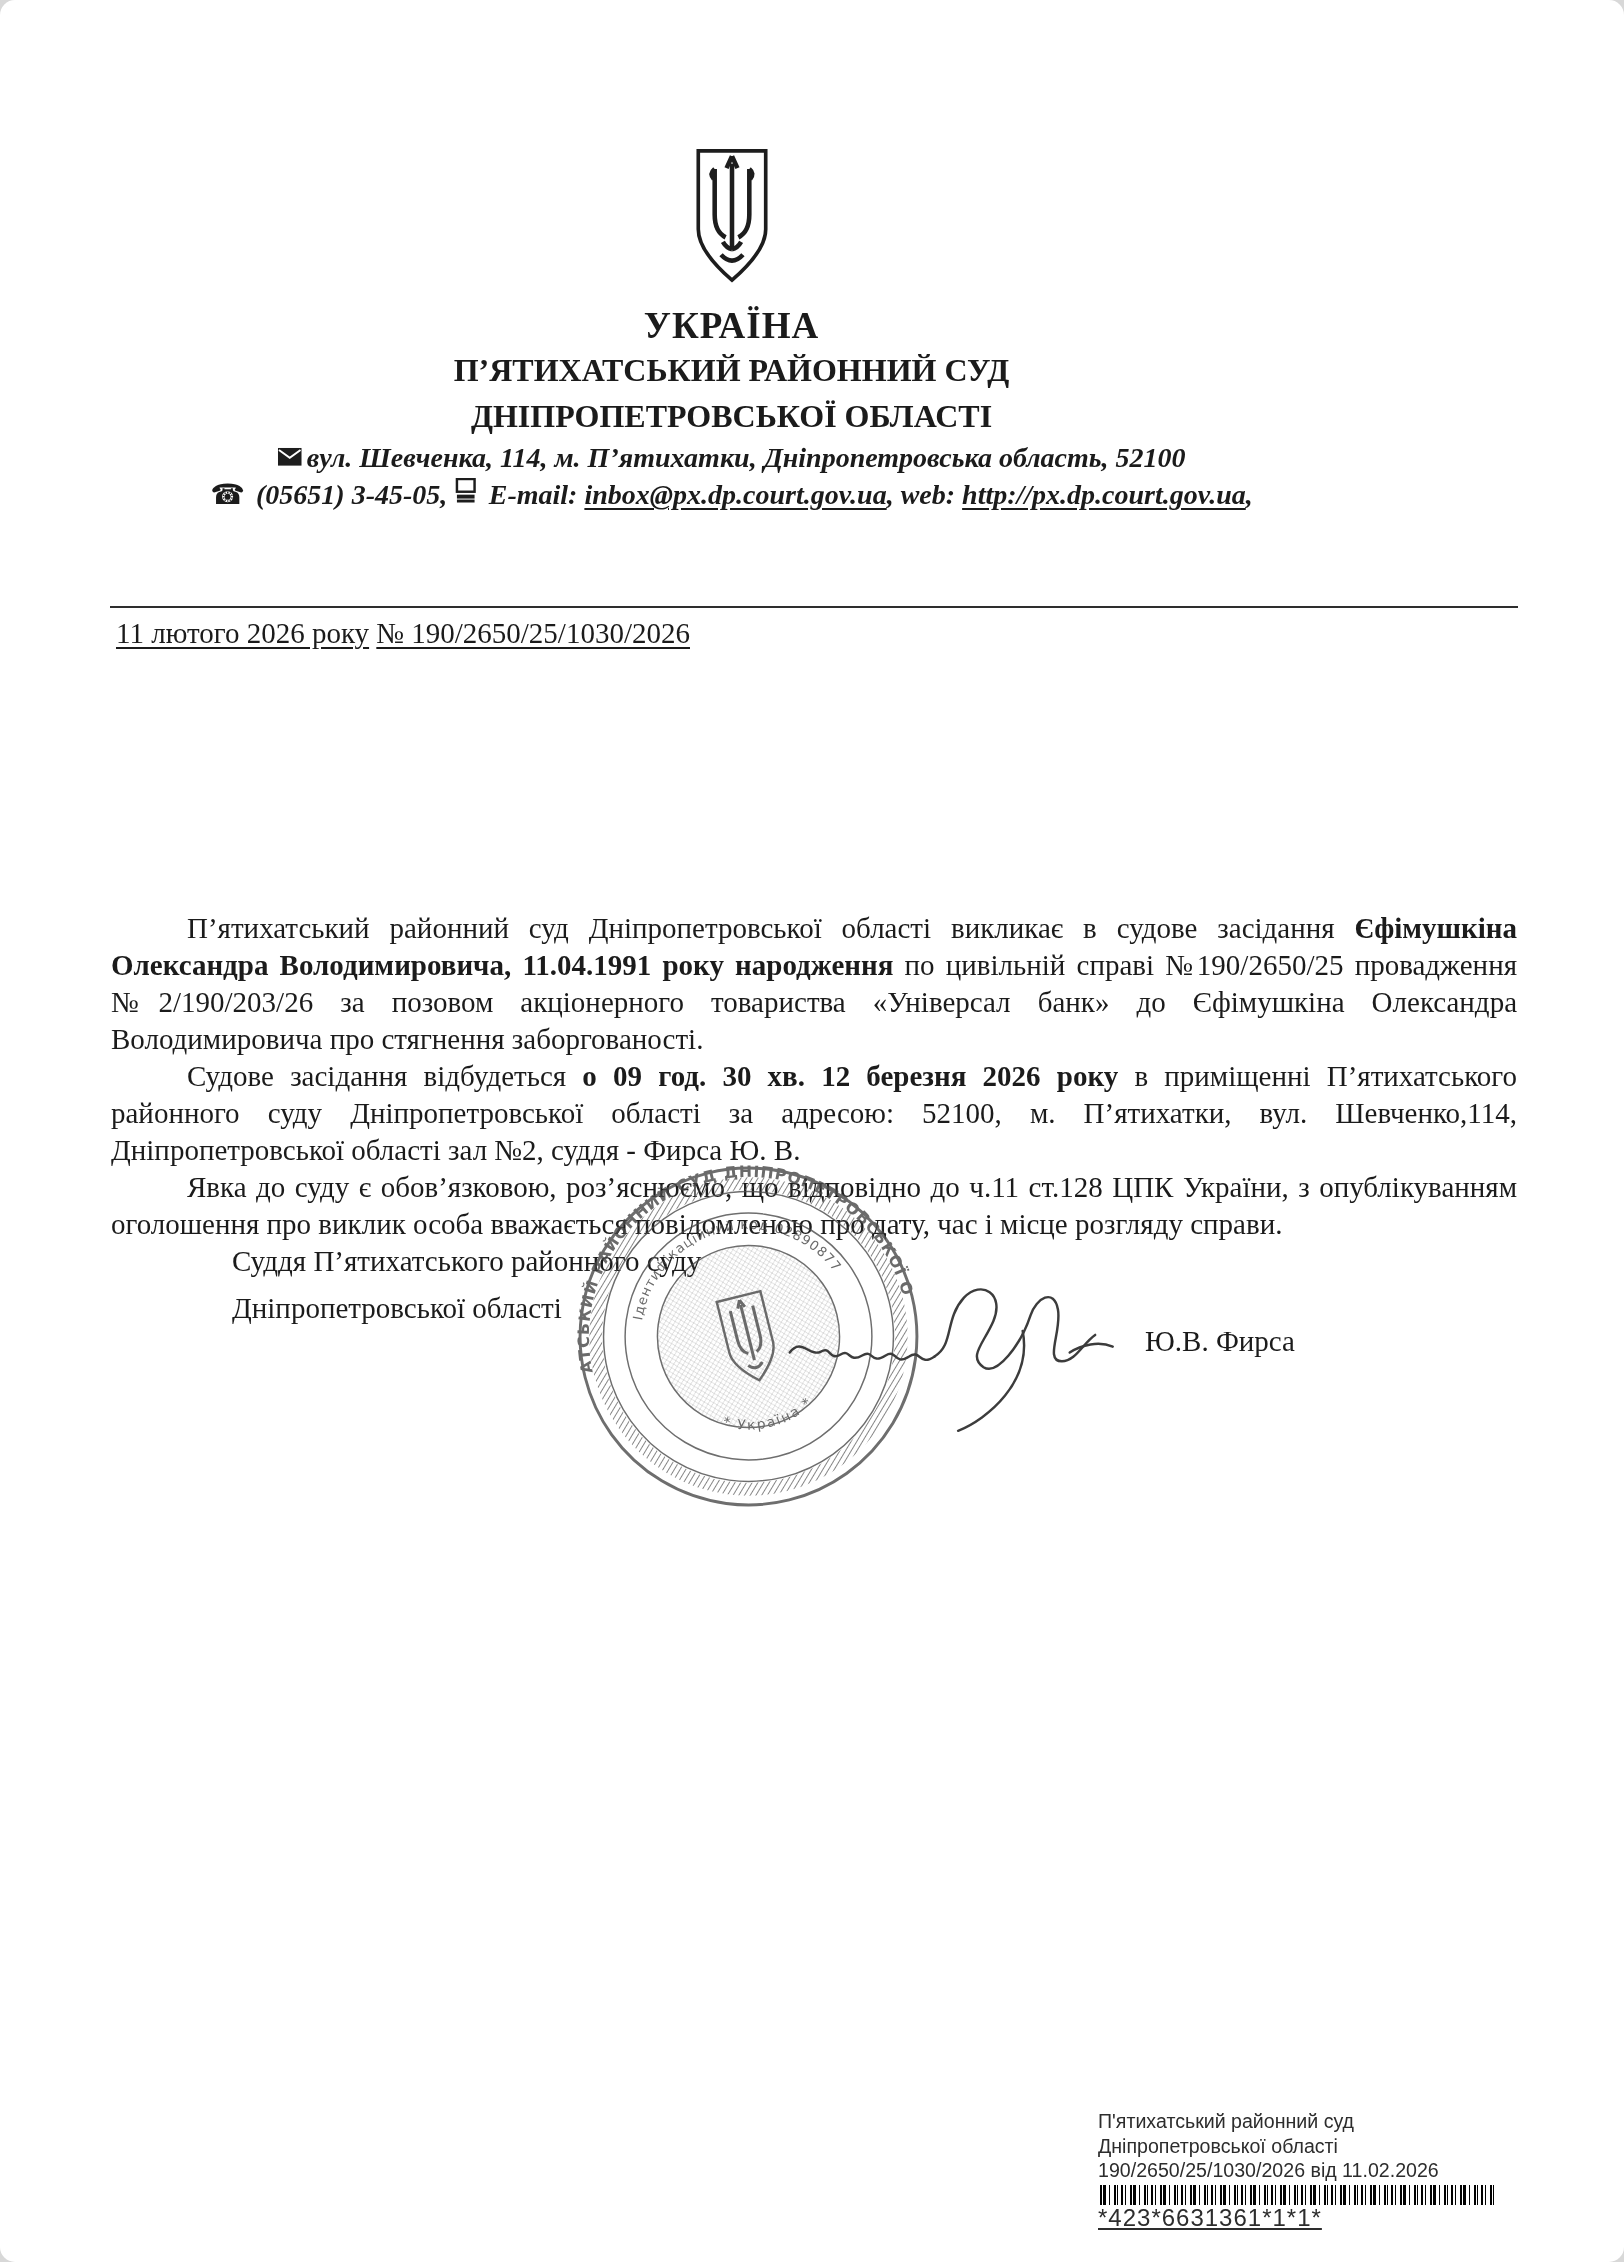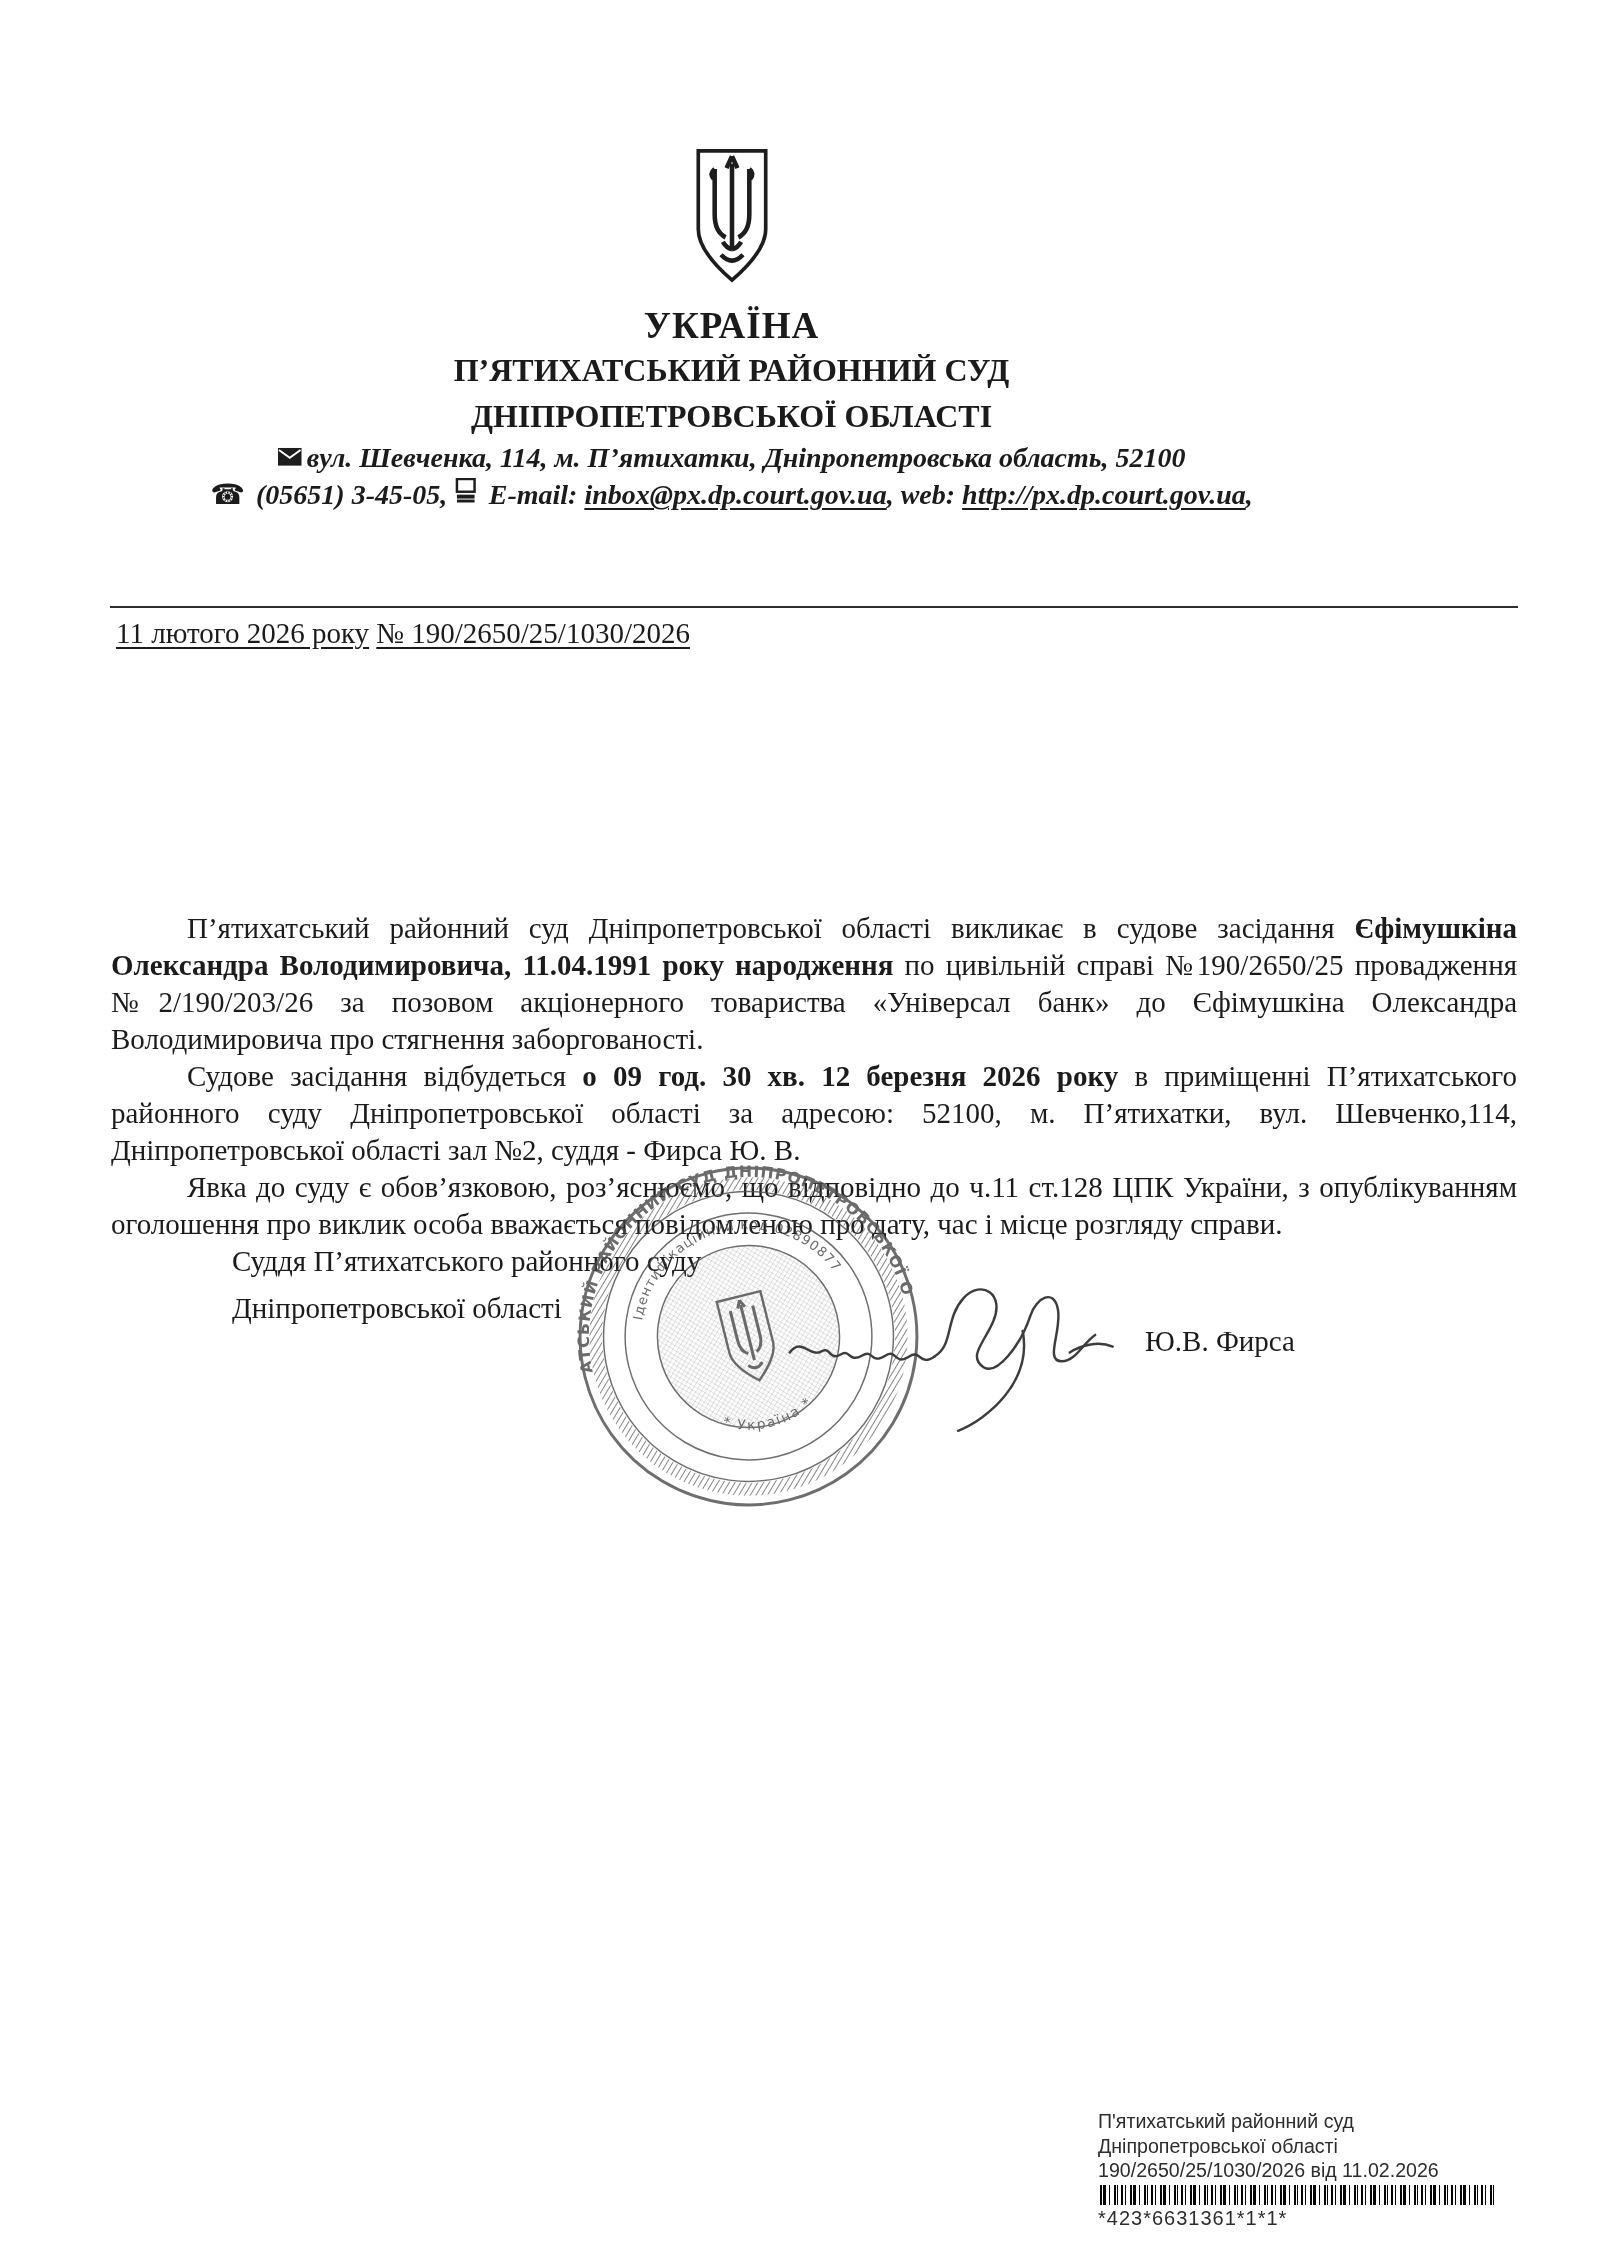--- a/index.html
+++ b/index.html
@@ -1,19 +1,19 @@
 <!DOCTYPE html>
 <html><head>
 <meta charset="utf-8">
 <style>
   html,body{margin:0;padding:0;background:#d8d8d8;}
   .page{
     position:relative;width:1624px;height:2262px;background:#ffffff;
     font-family:"Liberation Serif","DejaVu Serif",serif;color:#1b1b1b;
-    overflow:hidden;margin:0 auto;
+    overflow:hidden;margin:0 auto;border-radius:15px;
   }
   
   .header{position:absolute;top:137px;left:113px;width:1237px;text-align:center;}
   .coa{display:block;margin:0 auto;}
   .country{font-size:37px;font-weight:bold;letter-spacing:1px;margin-top:9.8px;}
   .court{font-size:32px;font-weight:bold;line-height:46px;}
   .meta{font-size:28px;font-weight:bold;font-style:italic;line-height:37px;}
   .meta .ic{font-style:normal;font-weight:normal;margin-right:3.9px;}
   .u{text-decoration:underline;text-decoration-thickness:2px;text-underline-offset:3.9px;}
   .rule{position:absolute;top:606px;left:110px;width:1408px;border-top:2.9px solid #2e2e2e;}
@@ -33,21 +33,21 @@
     position:absolute;top:2109px;left:1098px;width:398px;text-align:left;
     font-family:"Liberation Sans","DejaVu Sans",sans-serif;font-size:19.6px;line-height:24.5px;color:#2d2d2d;
   }
   .barcode{
     width:394px;height:19.6px;margin:2.9px auto 1px auto;
     background:repeating-linear-gradient(90deg,
       #000 0 2px,#fff 2px 2.9px,#000 2.9px 5.9px,#fff 5.9px 8.8px,#000 8.8px 9.8px,
       #fff 9.8px 13.7px,#000 13.7px 15.7px,#fff 15.7px 16.7px,#000 16.7px 17.6px,#fff 17.6px 20.6px,
       #000 20.6px 23.5px,#fff 23.5px 25.5px,#000 25.5px 26.5px,#fff 26.5px 30px);
   }
-  .bc-text{font-size:20px;letter-spacing:1px;}
+  .bc-text{font-size:24px;letter-spacing:1px;text-decoration:underline;}
 </style>
 </head>
 <body>
 
 <div class="page">
 
   <div class="header">
     <svg class="coa" width="82" height="157" viewBox="0 0 90 150">
       <path d="M8,4 H82 V90 Q82,114 45,146 Q8,114 8,90 Z" fill="none" stroke="#1d1d1d" stroke-width="4"></path>
       <g fill="none" stroke="#1d1d1d" stroke-width="5">

